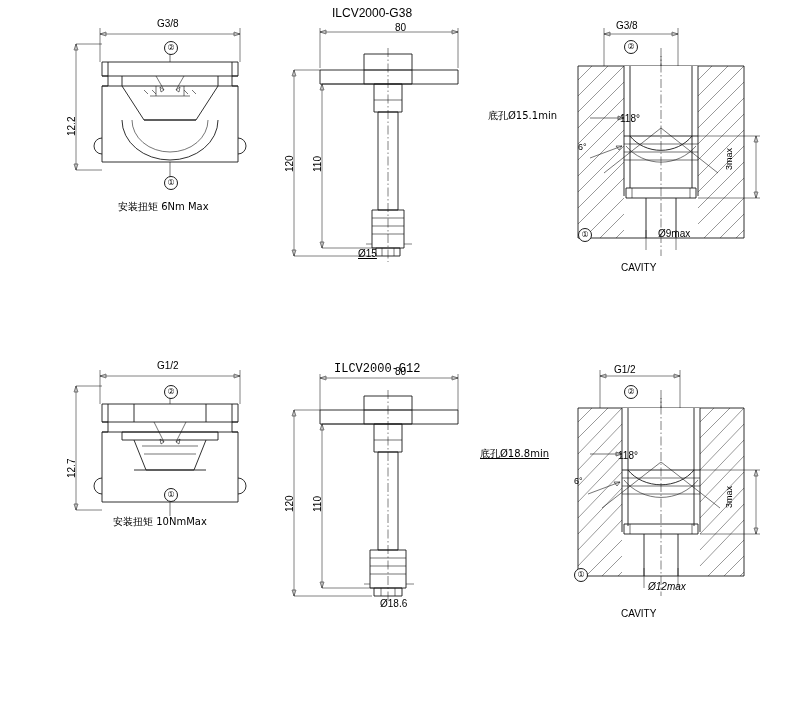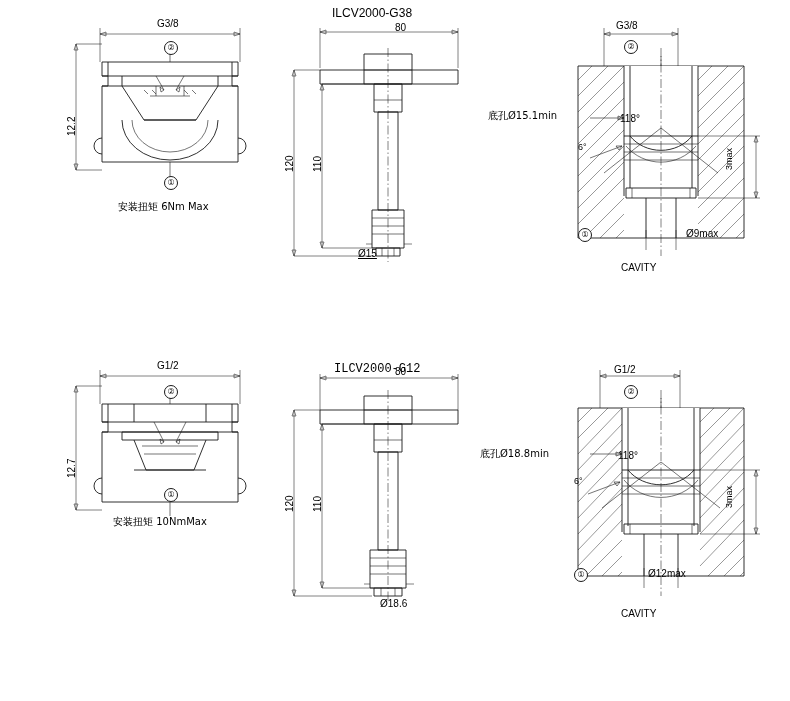--- a/index.html
+++ b/index.html
@@ -213,21 +213,21 @@
     <line class="dim" x1="86" y1="212" x2="86" y2="232"></line>
     <line class="dim" x1="116" y1="212" x2="116" y2="232"></line>
   </svg>
   <div class="lbl" style="left:616px; top:20px;">G3/8</div>
   <div class="circnum" style="left:624px; top:40px;">②</div>
   <div class="circnum" style="left:578px; top:228px;">①</div>
   <div class="lbl cn" style="left:488px; top:110px;">底孔Ø15.1min</div>
   <div class="lbl" style="left:620px; top:113px;">118°</div>
   <div class="lbl" style="left:578px; top:142px; font-size:9px;">6°</div>
   <div class="lbl vert" style="left:724px; top:170px; font-size:9px;">3max</div>
-  <div class="lbl" style="left:686px; top:228px;text-align:center;">Ø9max</div>
+  <div class="lbl" style="left:658px; top:228px;text-align:center;">Ø9max</div>
   <div class="lbl" style="left:621px; top:262px;">CAVITY</div>
 
   <div class="title" style="left:334px; top:362px;font-family:Liberation Mono, monospace;">ILCV2000-G12</div>
 
   <svg style="position:absolute; left:60px; top:358px;" width="210" height="200">
     <line class="dim" x1="40" y1="12" x2="40" y2="46"></line>
     <line class="dim" x1="180" y1="12" x2="180" y2="46"></line>
     <line class="dim" x1="40" y1="18" x2="180" y2="18"></line>
     <path class="dim" d="M40 18 l6 -2 v4 z" fill="#1a1a1a"></path>
     <path class="dim" d="M180 18 l-6 -2 v4 z" fill="#1a1a1a"></path>
@@ -340,20 +340,20 @@
     <path class="dim" d="M196 112 l-2 6 h4 z" fill="#1a1a1a"></path>
     <path class="dim" d="M196 176 l-2 -6 h4 z" fill="#1a1a1a"></path>
     <line class="dim" x1="140" y1="112" x2="200" y2="112"></line>
     <line class="dim" x1="140" y1="176" x2="200" y2="176"></line>
     <line class="dim" x1="84" y1="210" x2="84" y2="230"></line>
     <line class="dim" x1="118" y1="210" x2="118" y2="230"></line>
   </svg>
   <div class="lbl" style="left:614px; top:364px;">G1/2</div>
   <div class="circnum" style="left:624px; top:385px;">②</div>
   <div class="circnum" style="left:574px; top:568px;">①</div>
-  <div class="lbl cn" style="left:480px; top:448px;">底孔Ø18.8min</div>
+  <div class="lbl cn" style="left:480px; top:448px;text-decoration:underline;">底孔Ø18.8min</div>
   <div class="lbl" style="left:618px; top:450px;">118°</div>
   <div class="lbl" style="left:574px; top:476px; font-size:9px;">6°</div>
   <div class="lbl vert" style="left:724px; top:508px; font-size:9px;">3max</div>
-  <div class="lbl" style="left:648px; top:568px;">Ø12max</div>
+  <div class="lbl" style="left:648px; top:581px;font-style:italic;">Ø12max</div>
   <div class="lbl" style="left:621px; top:608px;">CAVITY</div>
 
 </div>
 
 </body></html>

